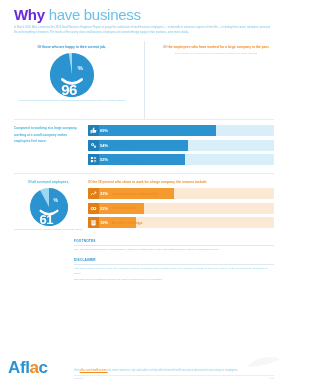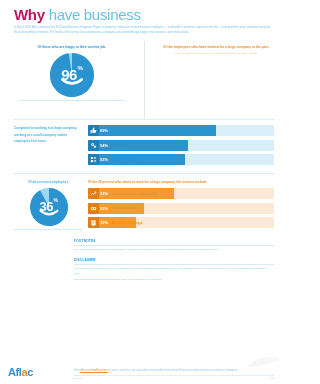--- a/index.html
+++ b/index.html
@@ -9,39 +9,39 @@
     background:#ffffff;
     color:#4aa8d8;
     font-size:3px;
     overflow:hidden;
     position:relative;
   }
   .page { width:288px; height:384px; position:relative; }
 
   
   .title { padding:6px 0 0 14px; font-size:15px; font-weight:400; color:#6cc0e8; letter-spacing:-0.3px; }
-  .title b { font-weight:700; color:#be185d; }
+  .title b { font-weight:700; color:#6d28d9; }
   .intro { margin:3px 14px 0 14px; font-size:2.6px; line-height:1.85; color:#7cc5e6; }
 
   
   .toprow { display:flex; margin-top:5px; height:78px; }
   .panel { flex:1; display:flex; flex-direction:column; align-items:center; padding-top:3px; }
   .panel.left { border-right:0.5px solid #dfe9ef; }
   .phead { font-size:3.3px; font-weight:700; line-height:1.9; text-align:center; width:86%; }
   .phead.blue { color:#2a93d0; }
   .phead.orange { color:#ef8b23; }
   .pcap { font-size:2.5px; line-height:1.9; text-align:center; width:78%; margin-top:2px; }
   .pcap.blue { color:#8ccbe8; }
   .pcap.orange { color:#f3b779; }
 
   
   .face { position:relative; width:44px; height:44px; margin-top:3px; }
   .face svg { display:block; width:44px; height:44px; }
   .facetxt {
-    position:absolute; inset:0; display:flex; align-items:center; justify-content:center;
+    position:absolute; inset:0; display:flex; align-items:flex-end; justify-content:center;
     color:#fff; font-weight:700; letter-spacing:-0.5px;
   }
   .facetxt .n { font-size:15px; line-height:1; }
   .facetxt .p { font-size:6px; line-height:1; align-self:flex-start; margin-top:12px; margin-left:0.5px; }
   .face.sm { width:38px; height:38px; }
   .face.sm svg { width:38px; height:38px; }
   .face.sm .facetxt .n { font-size:13px; }
   .face.sm .facetxt .p { font-size:5px; margin-top:10px; }
 
   .divider { height:0.5px; background:#e3edf2; margin:0 14px; }
@@ -74,21 +74,21 @@
 
   
   .notes { margin:7px 14px 0 74px; }
   .nhead { font-size:3.2px; font-weight:700; color:#2a93d0; letter-spacing:0.2px; margin-bottom:2px; }
   .nrule { height:0.4px; background:#dbe9f1; margin:1.5px 0 2.5px 0; }
   .ntext { font-size:2.4px; line-height:1.95; color:#85c6e5; }
   .ntext + .ntext { margin-top:2px; }
 
   
   .footer { position:absolute; left:0; right:0; bottom:0; height:38px; }
-  .flogo { position:absolute; left:8px; bottom:6px; font-size:11px; font-weight:700; color:#2a93d0; letter-spacing:-0.4px; }
+  .flogo { position:absolute; left:8px; bottom:6px; font-size:17px; font-weight:700; color:#2a93d0; letter-spacing:-0.4px; }
   .flogo .dot { color:#ef8b23; }
   .fright { position:absolute; left:74px; right:14px; bottom:5px; }
   .ftext { font-size:2.6px; line-height:1.95; color:#8ccbe8; }
   .ftext a { color:#ef8b23; text-decoration:underline; }
   .frule { height:0.4px; background:#e6eff4; margin:2.5px 0 1.5px 0; }
   .fmeta { display:flex; justify-content:space-between; font-size:2.3px; color:#a9d4ea; }
   .duck { position:absolute; right:8px; bottom:14px; width:34px; height:16px; opacity:0.55; }
 </style>
 </head>
 <body>
@@ -183,21 +183,21 @@
   <div class="section">
     <div class="secleft" style="text-align:center">
       <div class="seclead">Of all surveyed employees,</div>
       <div class="face sm" style="margin:2px auto 0 auto">
         <svg viewBox="0 0 100 100">
           <circle cx="50" cy="50" r="50" fill="#9ed7f0"></circle>
           <path d="M50 50 L50 0 A50 50 0 1 1 26.6 5.9 Z" fill="#2a93d0"></path>
           <path d="M28 60 Q50 78 72 60" stroke="#ffffff" stroke-width="6" fill="none" stroke-linecap="round"></path>
         </svg>
         <div class="facetxt">
-          <span class="n">36</span>
+          <span class="n">61</span>
           <span class="p">%</span>
         </div>
       </div>
       <div class="pcap blue" style="width:100%;margin-top:2px">would choose to work for a small company if given the choice</div>
     </div>
 
     <div class="secright">
       <div class="sechead">Of the 18 percent who chose to work for a large company, the reasons include:</div>
 
       <div class="bar orange">

